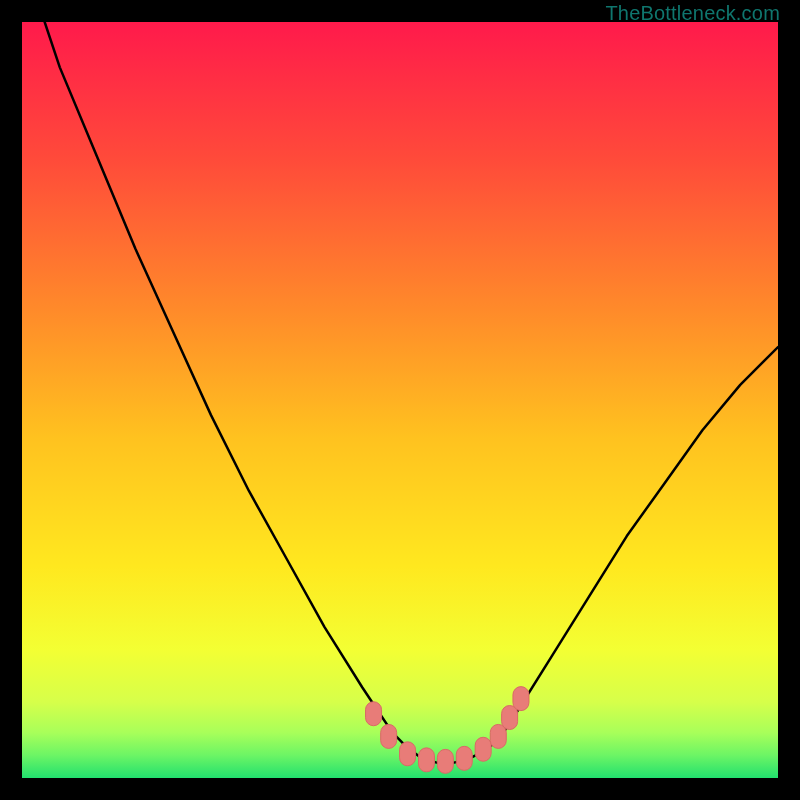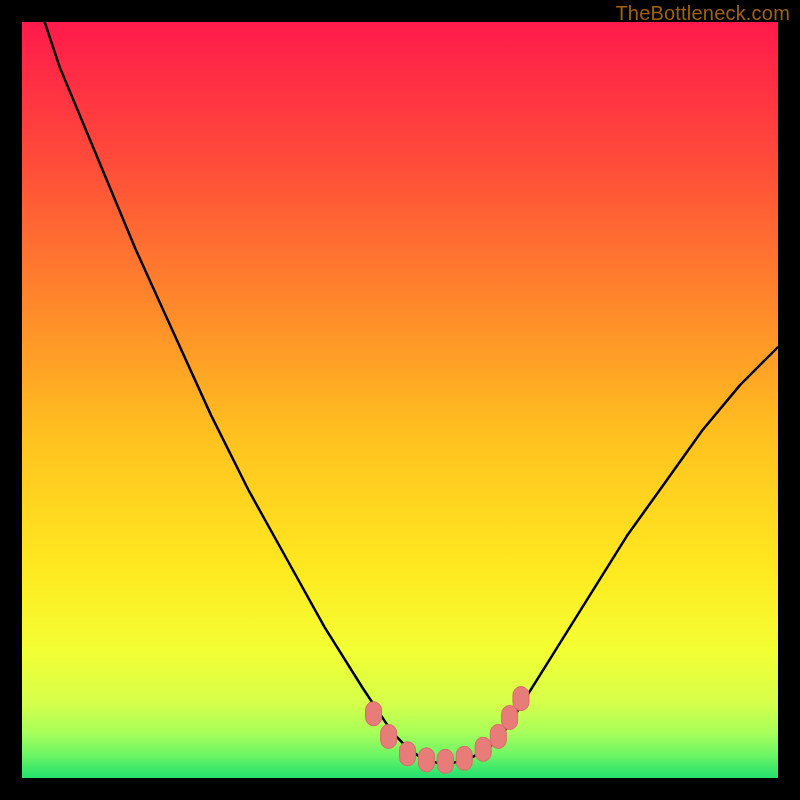--- a/index.html
+++ b/index.html
@@ -25,22 +25,22 @@
   }
   .overlay-svg {
     position: absolute;
     inset: 0;
     width: 756px;
     height: 756px;
   }
   .attribution {
     position: absolute;
     top: 2px;
-    right: 10px;
-    color: #a16207;
+    right: 20px;
+    color: #0f766e;
     font-size: 20px;
     font-weight: 500;
     letter-spacing: 0.2px;
   }
 </style>
 </head>
 <body>
 
 <div class="frame">
 

